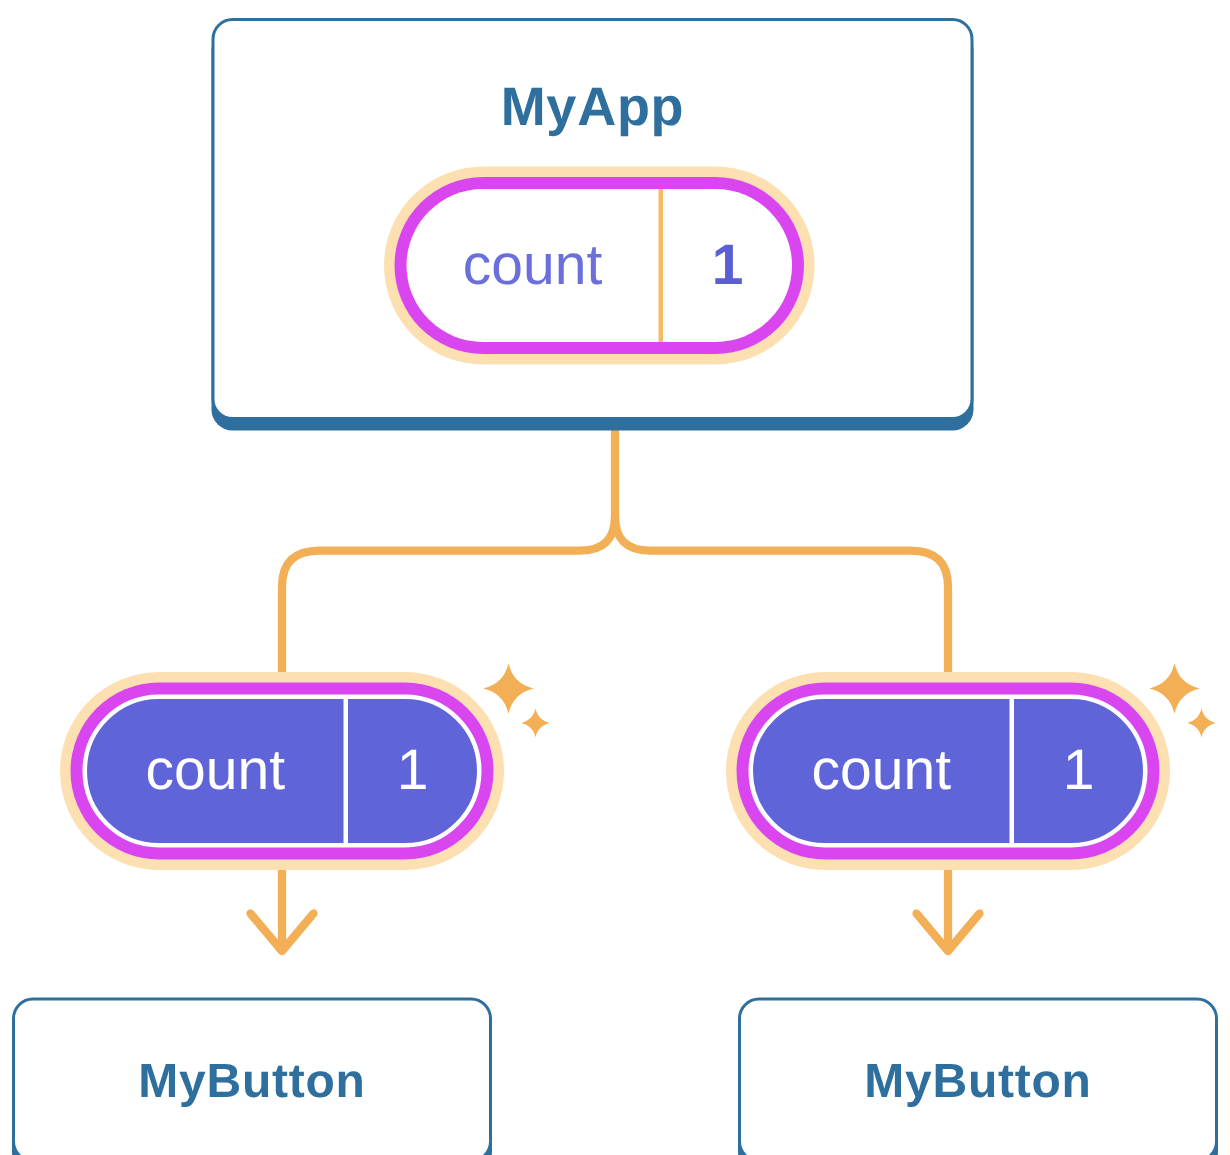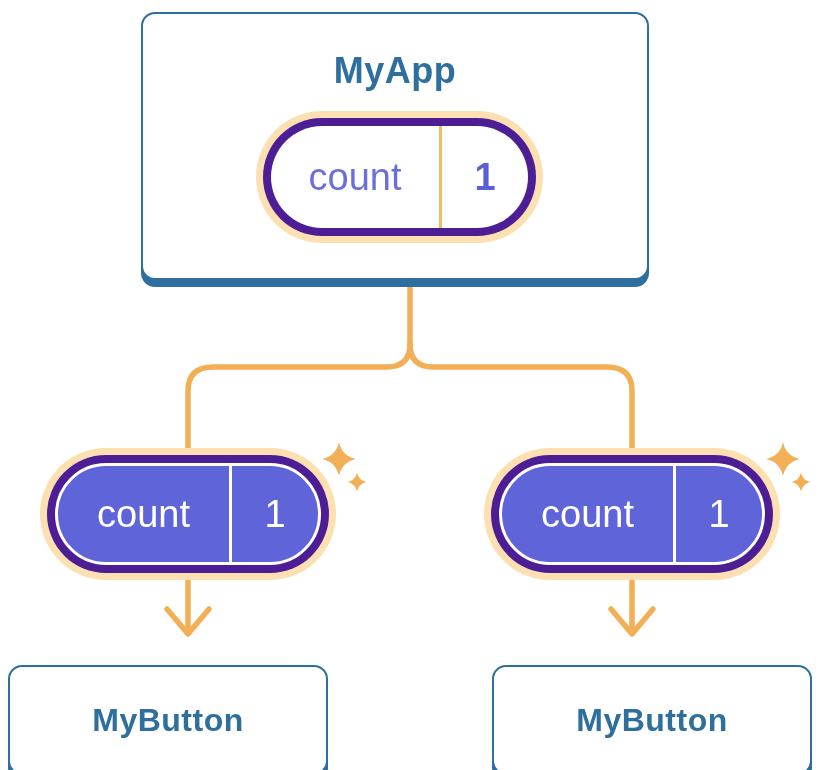--- a/index.html
+++ b/index.html
@@ -23,21 +23,21 @@
     color:#2E6F9E;font-size:36px;font-weight:600;letter-spacing:0.5px;
     text-align:center;
   }
   .root-card .card-title{margin-top:36px;}
 
   
   .pill-halo{
     position:absolute;background:#FCE0B2;border-radius:70px;
     padding:7px;box-sizing:border-box;
   }
-  .pill-ring{background:#4c1d95;border-radius:62px;padding:8px;height:100%;box-sizing:border-box;}
+  .pill-ring{background:#d946ef;border-radius:62px;padding:8px;height:100%;box-sizing:border-box;}
   .pill-inner{
     border-radius:54px;height:100%;box-sizing:border-box;
     display:flex;align-items:stretch;overflow:hidden;
   }
   .pill-inner.light{background:#ffffff;}
   .pill-inner.solid{background:#5F65D9;border:3px solid #ffffff;}
   .pill-cell{display:flex;align-items:center;justify-content:center;font-size:38px;}
   .pill-cell.label{flex:1;}
   .pill-cell.value{width:86px;font-weight:700;}
   .pill-divider{width:3px;}

